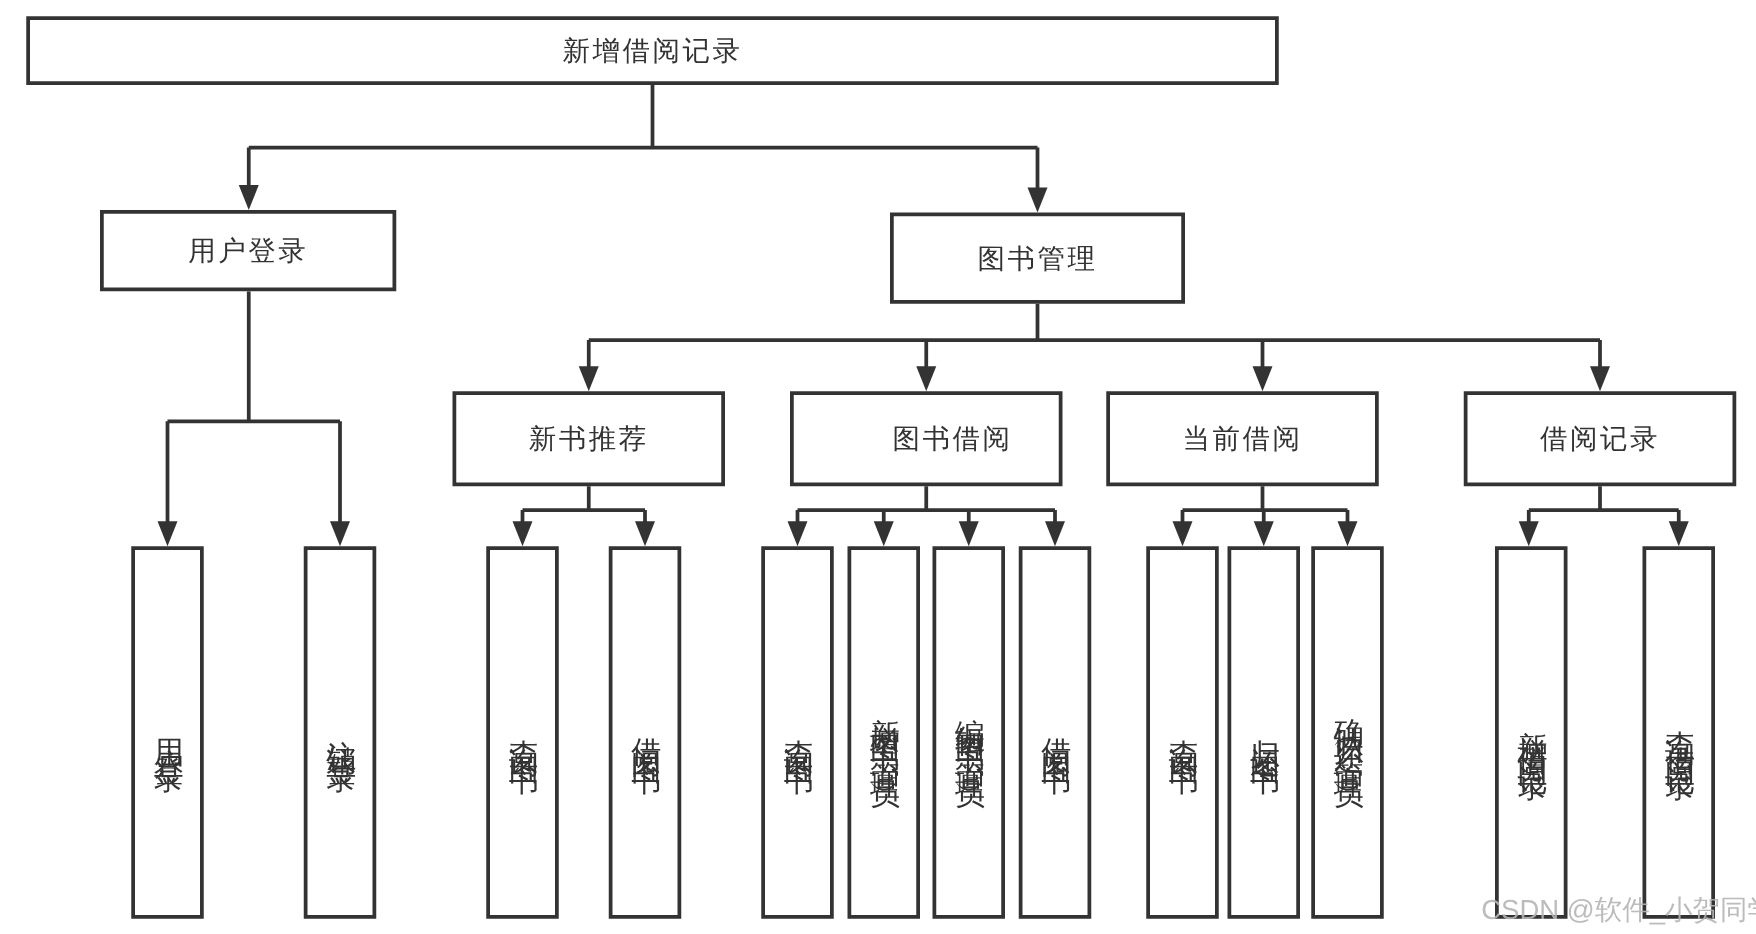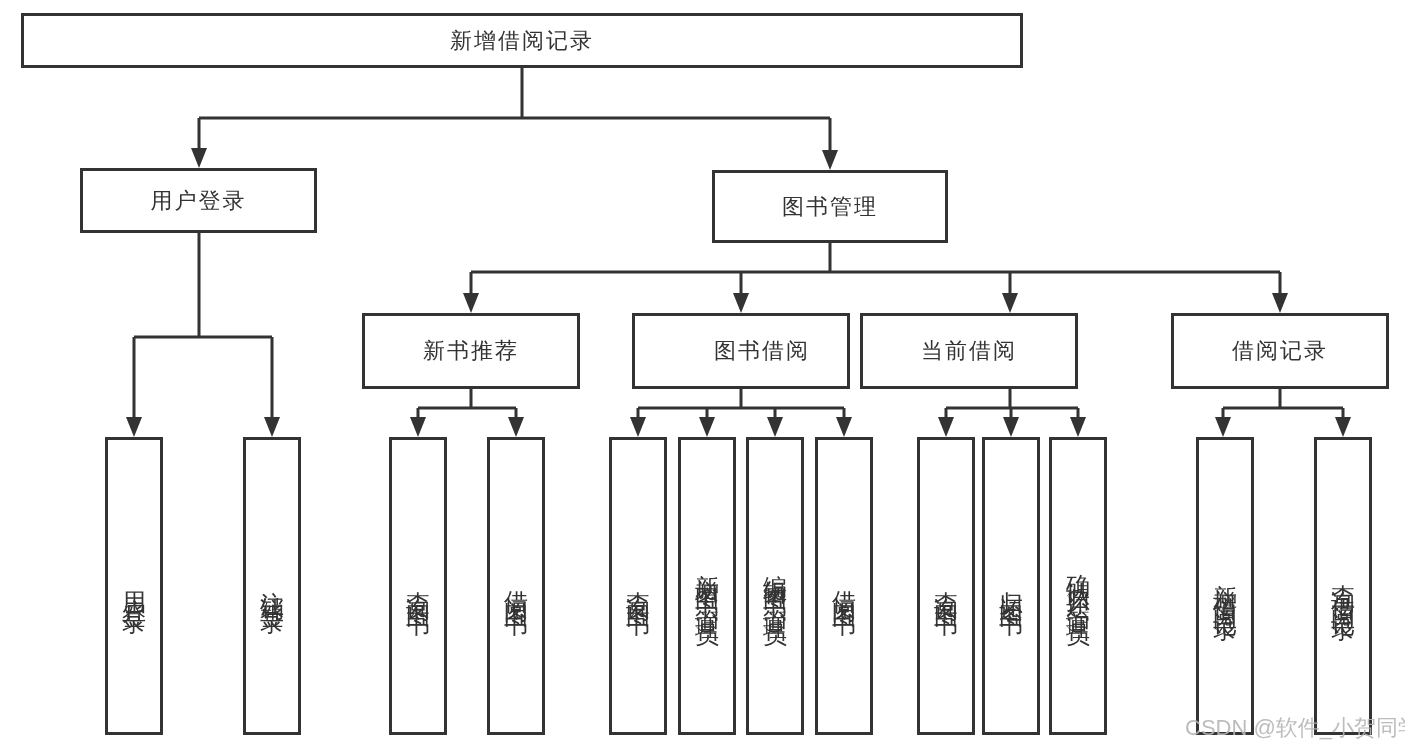--- a/index.html
+++ b/index.html
@@ -39,21 +39,21 @@
     font-size: 22px;
     letter-spacing: 2px;
     white-space: nowrap;
   }
   .root-node   { left: 21px;  top: 13px;  width: 1002px; height: 55px; }
   .l2-a        { left: 80px;  top: 168px; width: 237px;  height: 65px; }
   .l2-b        { left: 712px; top: 170px; width: 236px;  height: 73px; }
   .l3          { top: 313px; width: 218px; height: 76px; }
   .l3-1 { left: 362px; }
   .l3-2 { left: 632px; padding-left: 42px; }
-  .l3-3 { left: 860px; }
+  .l3-3 { left: 885px; }
   .l3-4 { left: 1171px; }
   .leaf {
     top: 437px;
     width: 58px;
     height: 298px;
   }
   .leaf span {
     writing-mode: vertical-rl;
     text-orientation: mixed;
     font-size: 24px;

